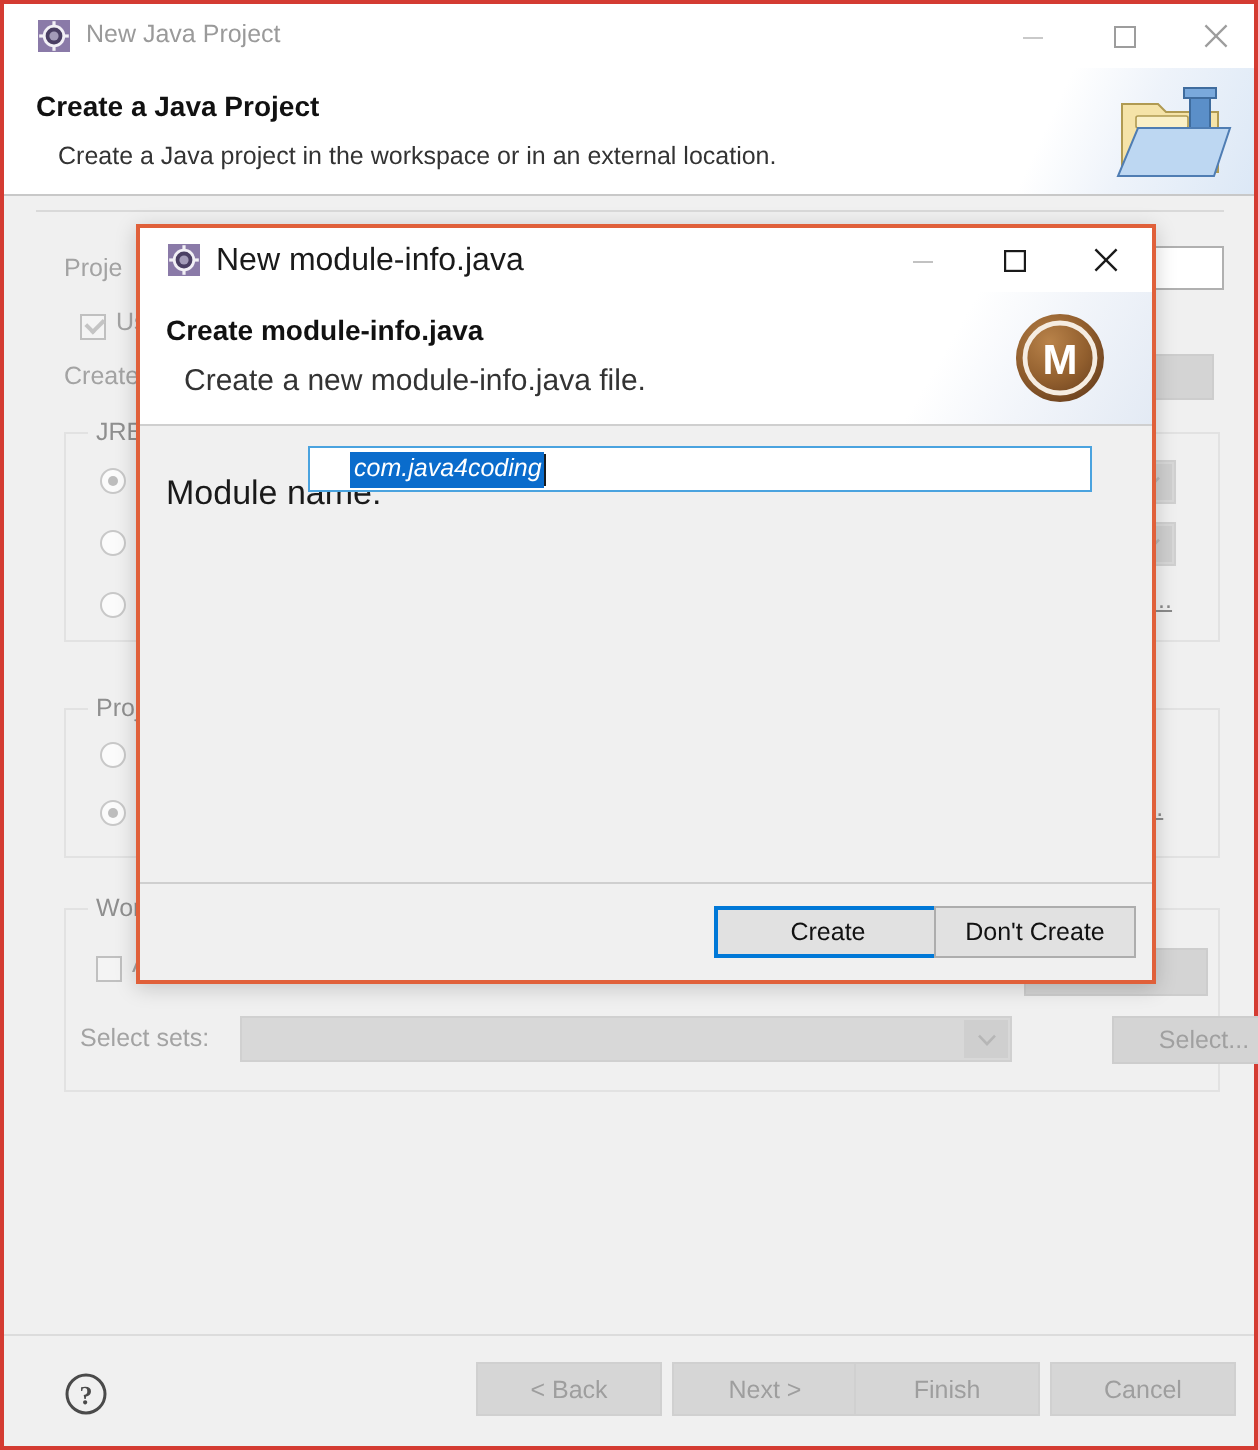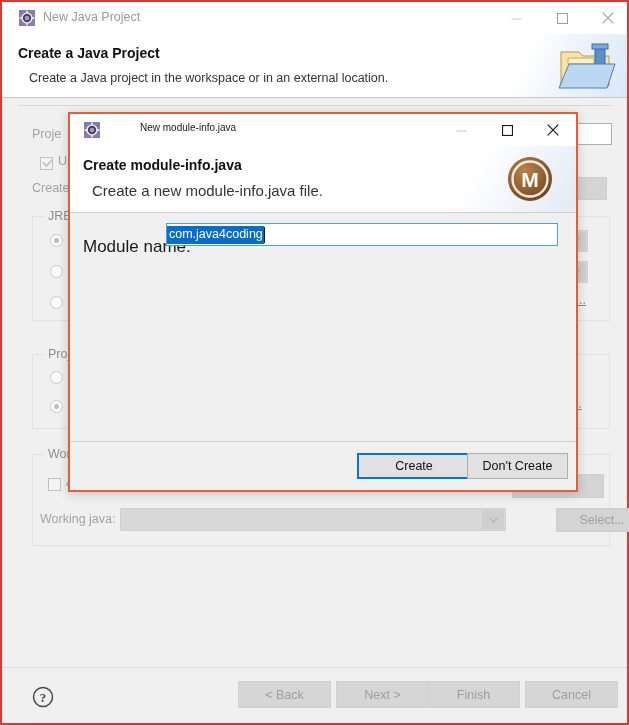--- a/index.html
+++ b/index.html
@@ -200,23 +200,22 @@
     position: absolute; left: 0; top: 0;
     width: 506px; height: 32px;
     background: #ffffff;
   }
   #modal-app-icon {
     position: absolute; left: 14px; top: 8px;
     width: 16px; height: 16px;
   }
   #modal-title-text {
     position: absolute; left: 38px; top: 8px;
-    font-size: 10px; color: #1a1a1a;
+    font-size: 16px; color: #1a1a1a;
     white-space: nowrap;
-    margin-left: 32px;
   }
   #modal-min  { left: 368px; }
   #modal-max  { left: 414px; }
   #modal-close{ left: 460px; }
 
   #modal-header {
     position: absolute; left: 0; top: 32px;
     width: 506px; height: 67px;
     background: #ffffff;
     border-bottom: 1px solid #cfcfcf;
@@ -243,26 +242,27 @@
   #modal-body {
     position: absolute; left: 0; top: 99px;
     width: 506px; height: 228px;
     background: #f0f0f0;
   }
   #module-name-label {
     position: absolute; left: 13px; top: 24px;
     font-size: 17px; color: #1a1a1a;
   }
   #module-name-input {
-    position: absolute; left: 96px; top: 10px;
+    position: absolute; left: 84px; top: 10px;
     width: 392px; height: 23px;
     background: #ffffff;
     border: 1px solid #4aa3df;
     display: flex; align-items: center;
-    padding-left: 0;
+    padding-left: 20px;
+    font-style: italic;
   }
   #module-name-value {
     font-size: 12.5px;
     color: #ffffff;
     background: #0a6ccc;
     padding: 1px 1px 2px 2px;
     line-height: 15px;
     white-space: nowrap;
   }
   #module-name-caret {
@@ -391,21 +391,21 @@
       <span class="dim-label" style="left:50px; top:262px;">U</span>
       <span class="dim-radio sel" style="left:32px; top:294px;"></span>
       <span class="dim-label" style="left:50px; top:291px;">C</span>
       <span class="dim-link" style="left:540px; top:291px;">ult...</span>
 
       <span class="dim-group" style="left:14px; top:348px; width:578px; height:92px;"></span>
       <span class="dim-group-title" style="left:26px; top:341px;">Work</span>
       <span class="dim-check" style="left:30px; top:372px;"></span>
       <span class="dim-label" style="left:48px; top:369px;">A</span>
       <span class="dim-btn" style="left:494px; top:368px; width:92px; height:24px;"></span>
-      <span class="dim-label" style="left:22px; top:406px;">Working java:</span>
+      <span class="dim-label" style="left:22px; top:406px;">Select sets:</span>
       <span class="dim-combo" style="left:102px; top:402px; width:386px; height:23px;">
         <span class="arw">
           <svg width="9" height="6" viewBox="0 0 9 6">
               <path d="M0.5 0.8 L4.5 5 L8.5 0.8" fill="none" stroke="#b6b6b6" stroke-width="1.3"></path>
             </svg>
         </span>
       </span>
       <span class="dim-btn" style="left:494px; top:402px; width:92px; height:24px;margin-left:44px;">Select...</span>
 
     </div>

